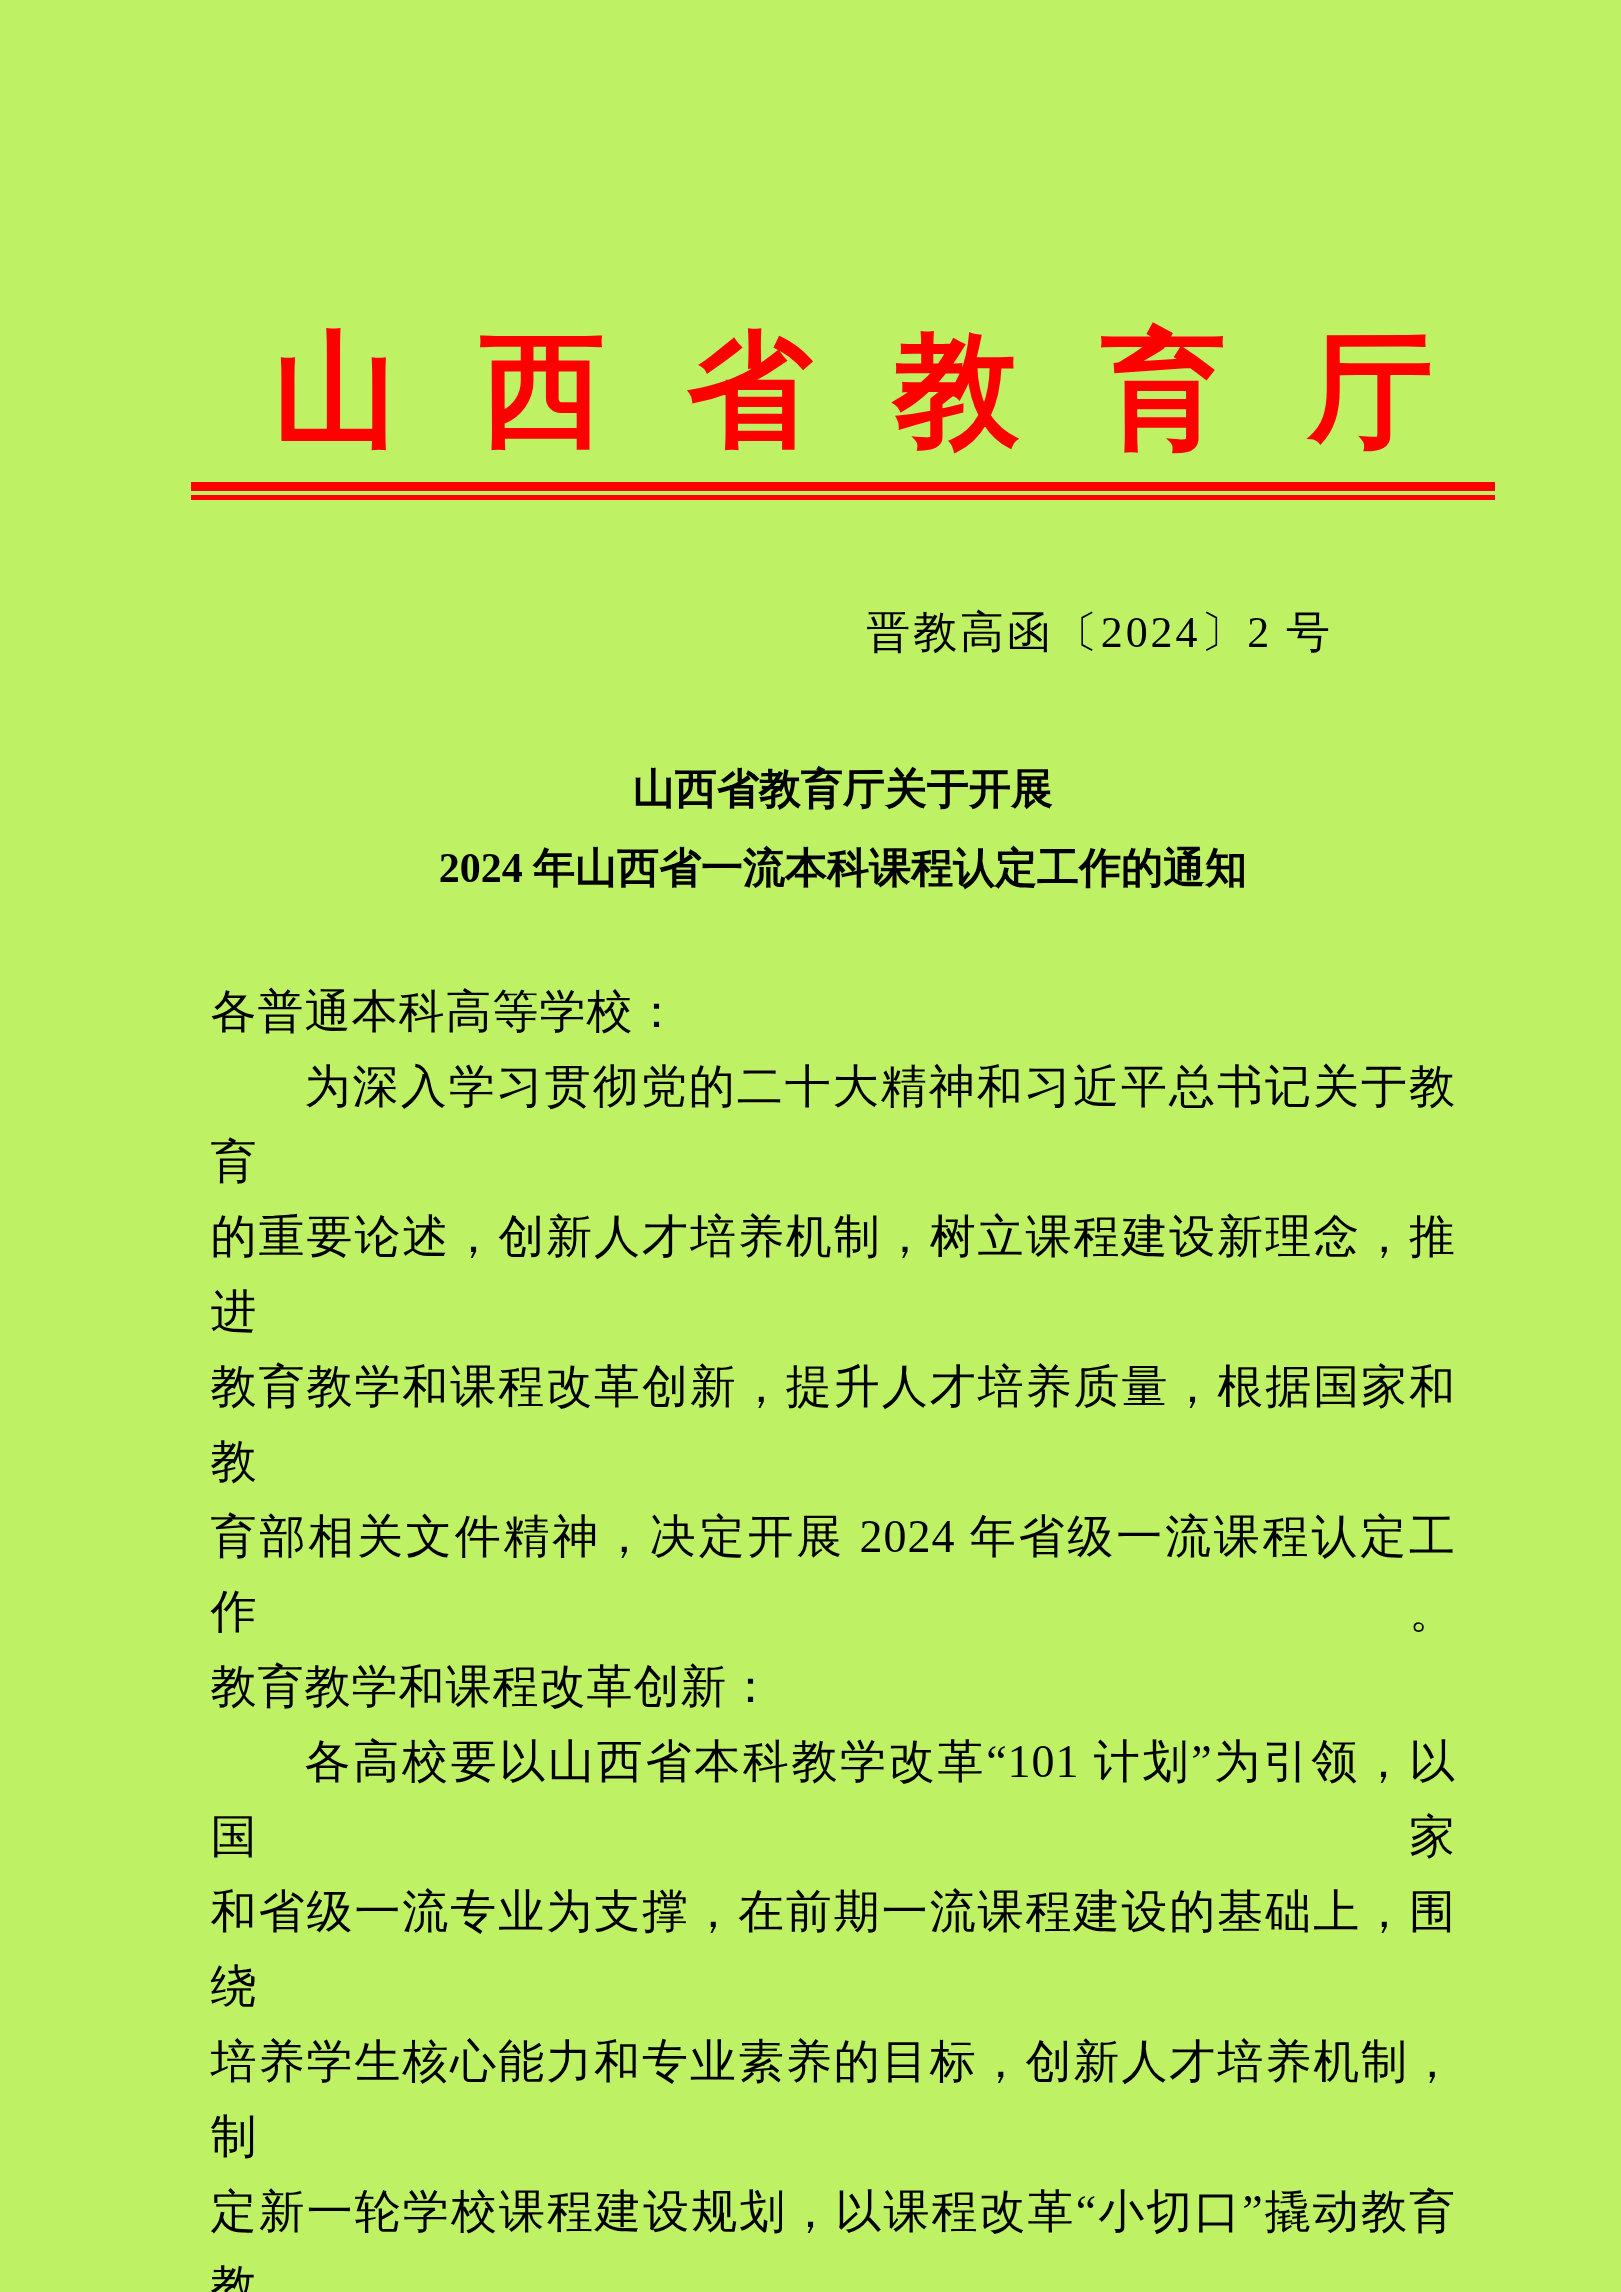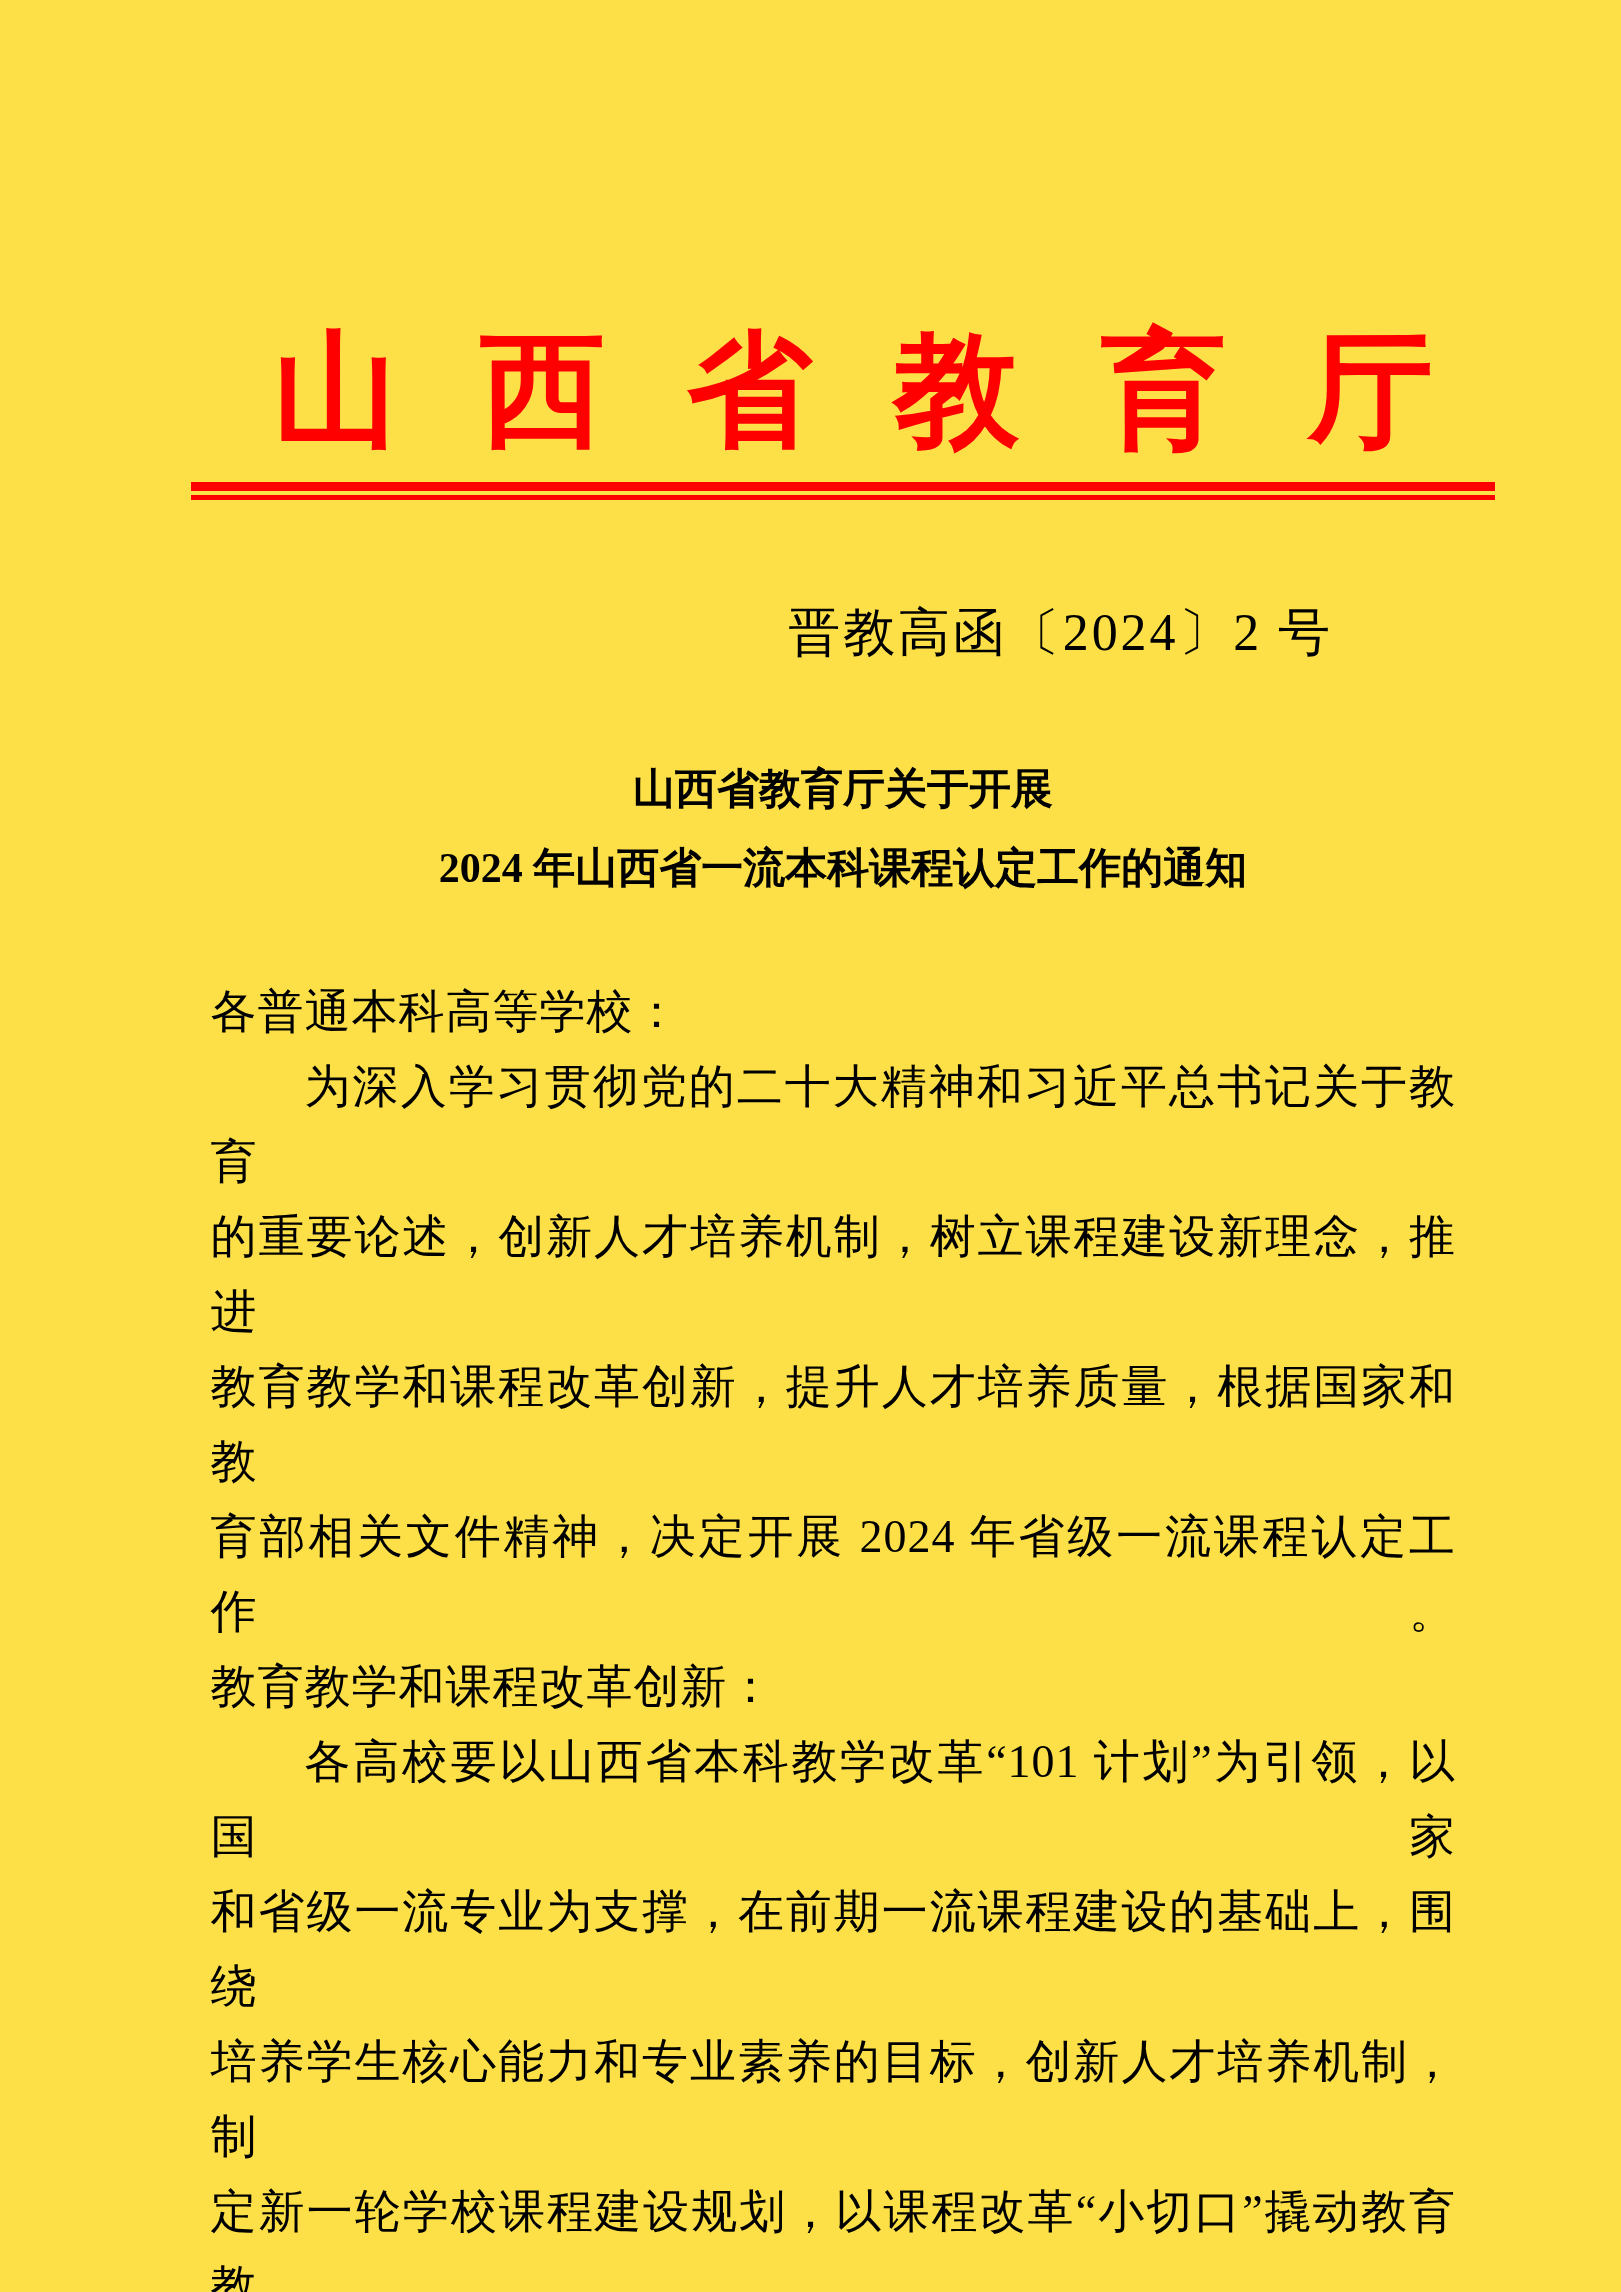--- a/index.html
+++ b/index.html
@@ -3,21 +3,21 @@
 <meta charset="utf-8">
 <style>
   * { margin: 0; padding: 0; box-sizing: border-box; }
   html, body { background: #ffffff; }
   body { font-family: "Liberation Serif", "DejaVu Serif", serif; }
 
   .page {
     position: relative;
     width: 1621px;
     height: 2293px;
-    background: #fde047;
+    background: #bef264;
     overflow: hidden;
   }
 
   
   .column {
     margin-left: 191px;
     margin-right: 126px; 
   }
 
   
@@ -35,21 +35,21 @@
 
   
   .rule-top { margin-top: 26.5px; }
   .bar-thick { height: 9.8px; background: var(--red, #ff0000); }
   .bar-thin  { height: 4.9px;  background: var(--red, #ff0000); }
   .bar-gap   { height: 3.9px;  background: transparent; }
 
   
   .doc-number {
     margin-top: 108px;
-    font-size: 52px;
+    font-size: 44px;
     line-height: 49px;
     letter-spacing: 2.9px;
     color: #000;
     text-align: right;
     padding-right: 162px;
     white-space: nowrap;
   }
 
   
   .doc-title {

